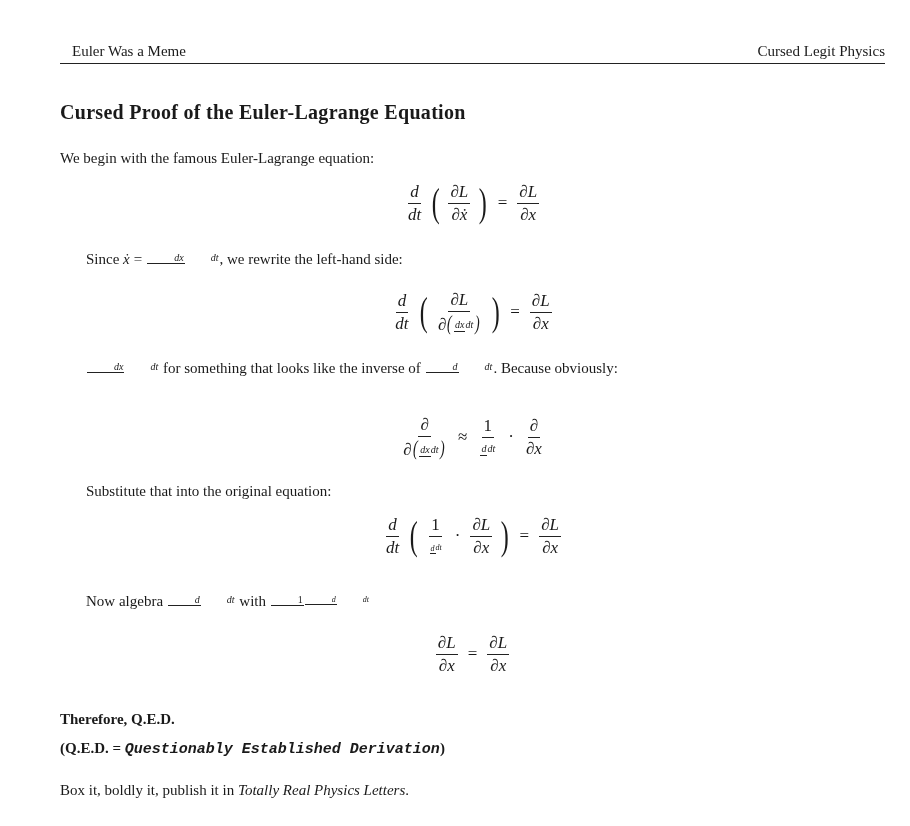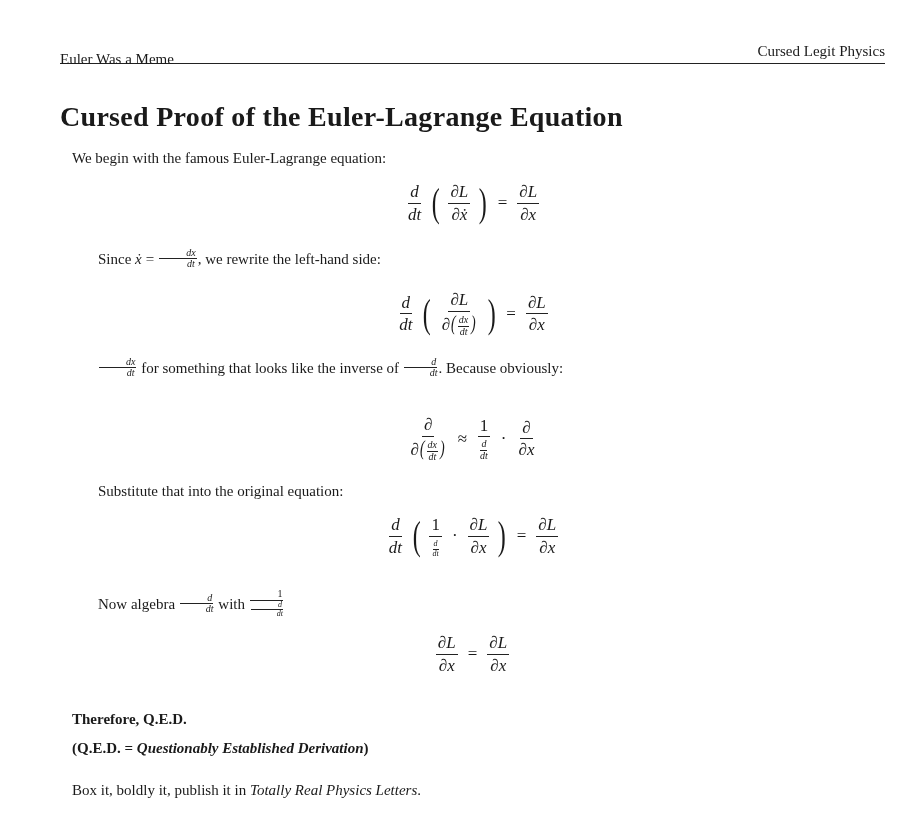--- a/index.html
+++ b/index.html
@@ -7,52 +7,52 @@
     width: 910px; height: 826px; position: relative; overflow: hidden;
     font-family: "DejaVu Serif", "Liberation Serif", serif;
     color: #1a1a1a;
   }
   .hdr {
     position: absolute; left: 60px; top: 43px; width: 825px; height: 20px;
     border-bottom: 1.2px solid #222;
     font-size: 15px;
     font-family: "Liberation Serif", "DejaVu Serif", serif;
   }
-  .hdr .l { position: absolute; left: 0; top: 0; margin-top: 8px; }
+  .hdr .l { position: absolute; left: 12px; top: 0; }
   .hdr .r { position: absolute; right: 0; top: 0; }
   .title {
     position: absolute; left: 60px; top: 101px;
-    font-size: 28px; font-weight: bold;
+    font-size: 20px; font-weight: bold;
     font-family: "Liberation Serif", "DejaVu Serif", serif;
     letter-spacing: 0.3px;
   }
   .p {
-    position: absolute; left: 72px; width: 825px;
+    position: absolute; left: 60px; width: 825px;
     font-size: 15px; line-height: 21px;
     font-family: "Liberation Serif", "DejaVu Serif", serif;
   }
   .indent { text-indent: 26px; }
   .justify { text-align: justify; }
   .math { font-style: italic; font-family: "Liberation Serif", "DejaVu Serif", serif; }
   .eq {
     position: absolute; left: 60px; width: 825px; text-align: center;
     font-family: "Liberation Serif", "DejaVu Serif", serif; font-size: 17px;
   }
   .eq-inner { display: inline-flex; align-items: center; gap: 4px; }
   .frac { display: inline-flex; flex-direction: column; align-items: center; vertical-align: middle; margin: 0 2px; }
   .frac .num { padding: 0 2px 1px; border-bottom: 1px solid #222; line-height: 1.15; }
   .frac .den { padding: 1px 2px 0; line-height: 1.15; }
   .it { font-style: italic; }
   .paren { font-size: 40px; font-weight: 100; line-height: 1; transform: scaleX(0.6); display: inline-block; }
   .paren.sm { font-size: 20px; transform: scaleX(0.7); }
   .op { margin: 0 4px; font-style: normal; }
   .bold { font-weight: bold; }
-  .bi { font-weight: bold; font-style: italic; }
+  .bi { font-weight: bold; font-style: italic; font-family: Liberation Mono, monospace; }
   .ital { font-style: italic; text-align: center; }
-  .inline-frac { display: inline-flex; flex-direction: column; align-items: center; vertical-align: middle; font-size: 10px; line-height: 1.05; font-style: italic; margin: 0 1px; position: relative; top: -2px; }
+  .inline-frac { display: inline-flex; align-items: center; vertical-align: middle; font-size: 10px; line-height: 1.05; font-style: italic; margin: 0 1px; position: relative; top: -2px; }
   .inline-frac .num { border-bottom: 0.8px solid #222; padding: 0 1px; }
   .inline-frac.tiny { font-size: 8px; }
 </style>
 </head>
 <body>
 
 <div class="hdr">
   <span class="l">Euler Was a Meme</span>
   <span class="r">Cursed Legit Physics</span>
 </div>

